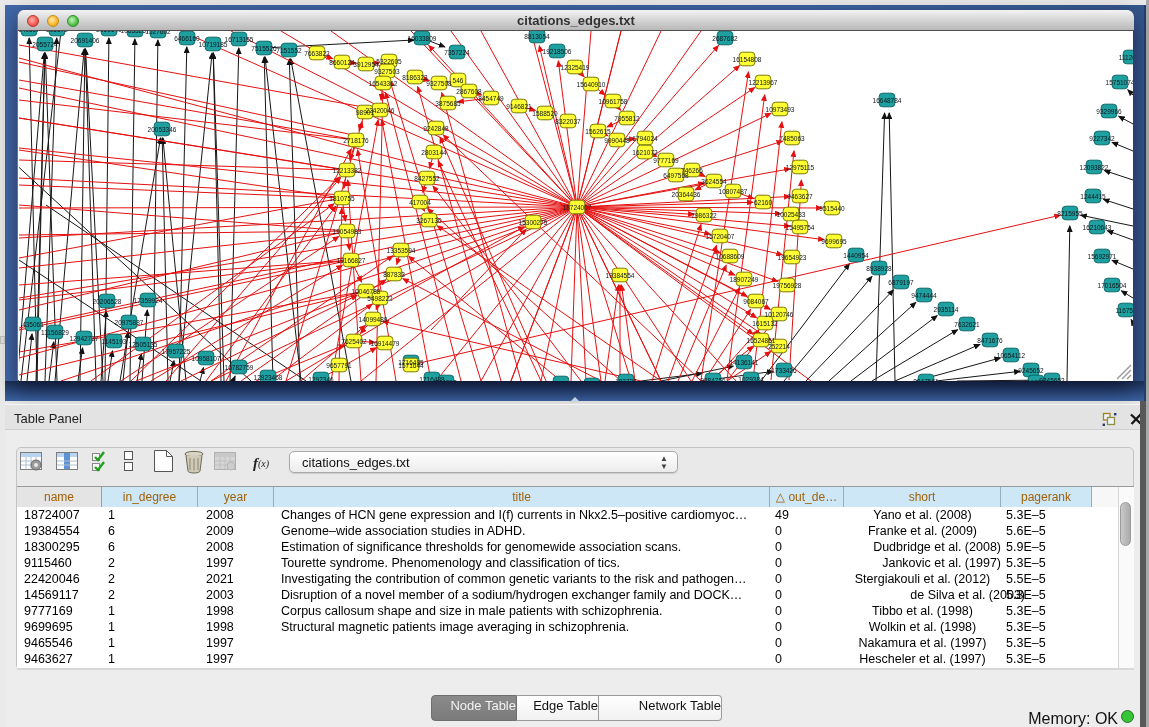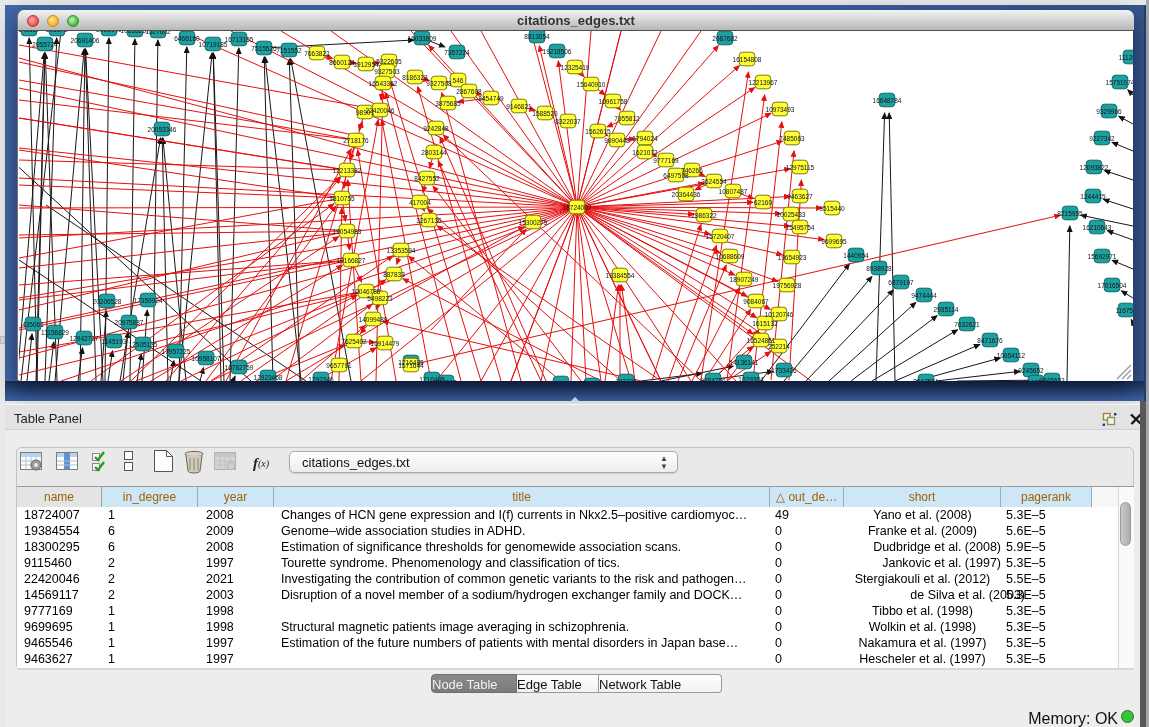--- a/index.html
+++ b/index.html
@@ -47,21 +47,21 @@
   border-right:1px solid #93aebf; line-height:20px; background:#cde7f7; }
 #tbody { left:17px; top:507px; width:1101px; height:161px; background:#fff; }
 .trow { position:absolute; left:0; width:1134px; height:16px; }
 .trow span { position:absolute; top:1px; font-size:12.5px; color:#000; white-space:nowrap; }
 #vscroll { left:1118px; top:487px; width:16px; height:181px; background:#fafafa;
   border-left:1px solid #d5d5d5; }
 #vthumb { left:1120px; top:502px; width:11px; height:44px; background:linear-gradient(90deg,#c9c9c9,#ababab);
   border-radius:6px; border:1px solid #9a9a9a; }
 #tbl-bottom { left:17px; top:668px; width:1117px; height:2px; background:#d8d8d8; }
 
-.tabbtn { position:absolute; top:674px; height:19px; font-size:13px; text-align:left;
+.tabbtn { position:absolute; top:695px; height:26px; font-size:13px; text-align:right;
   line-height:20px; border:1px solid #9a9a9a; background:linear-gradient(#ffffff,#f1f1f1); color:#111; }
 #tab1 { left:431px; width:86px; border-radius:4px 0 0 4px;
   background:linear-gradient(#8a8a8a,#7b7b7b); color:#f2f2f2; border-color:#6f6f6f; }
 #tab2 { left:517px; width:82px; border-left:none; }
 #tab3 { left:599px; width:123px; border-left:none; border-radius:0 4px 4px 0; }
 
 #mem { left:998px; top:710px; width:120px; font-size:16px; color:#111; text-align:right; }
 #memdot { left:1121px; top:710px; width:13px; height:13px; border-radius:50%;
   background:#35c637; border:1.5px solid #2c6e2c; }
 #lefttick { left:0px; top:336px; width:5px; height:8px; background:#d4d4d4; border:1px solid #bbb; }
@@ -755,38 +755,38 @@
     <span style="left:206px">2003</span>
 <span style="left:281px">Disruption of a novel member of a sodium/hydrogen exchanger family and DOCK…</span>
     <span style="left:775px">0</span>
 <span style="left:868px;width:157px;text-align:right">de Silva et al. (2003)</span>
     <span style="left:1006px">5.3E–5</span>
   </div>
 <div class="trow" style="top:603px">
 <span style="left:24px">9777169</span>
     <span style="left:108px">1</span>
     <span style="left:206px">1998</span>
+<span style="left:281px">Corpus callosum shape and size in male patients with schizophrenia.</span>
     <span style="left:775px">0</span>
 <span style="left:844px;width:157px;text-align:center">Tibbo et al. (1998)</span>
     <span style="left:1006px">5.3E–5</span>
   </div>
 <div class="trow" style="top:619px">
 <span style="left:24px">9699695</span>
     <span style="left:108px">1</span>
     <span style="left:206px">1998</span>
 <span style="left:281px">Structural magnetic patients image averaging in schizophrenia.</span>
     <span style="left:775px">0</span>
 <span style="left:844px;width:157px;text-align:center">Wolkin et al. (1998)</span>
     <span style="left:1006px">5.3E–5</span>
   </div>
 <div class="trow" style="top:635px">
 <span style="left:24px">9465546</span>
     <span style="left:108px">1</span>
     <span style="left:206px">1997</span>
-<span style="left:281px">Estimation of the future numbers of patients with mental disorders in Japan base…</span>
     <span style="left:775px">0</span>
 <span style="left:844px;width:157px;text-align:center">Nakamura et al. (1997)</span>
     <span style="left:1006px">5.3E–5</span>
   </div>
 <div class="trow" style="top:651px">
 <span style="left:24px">9463627</span>
     <span style="left:108px">1</span>
     <span style="left:206px">1997</span>
     <span style="left:775px">0</span>
 <span style="left:844px;width:157px;text-align:center">Hescheler et al. (1997)</span>

